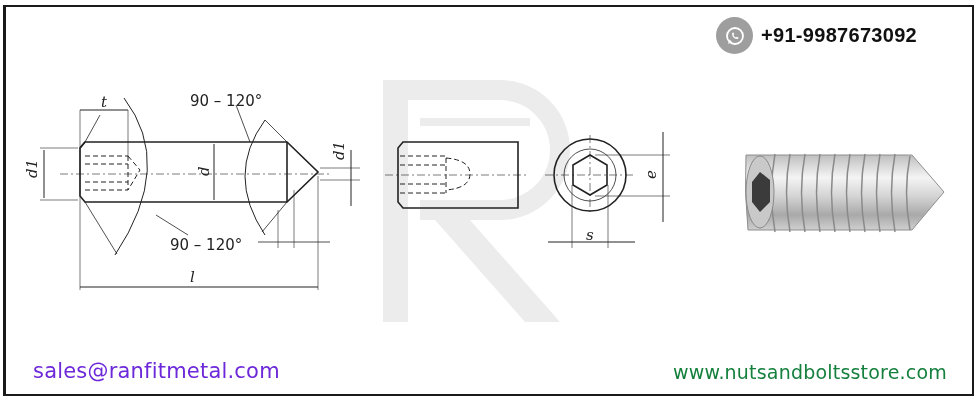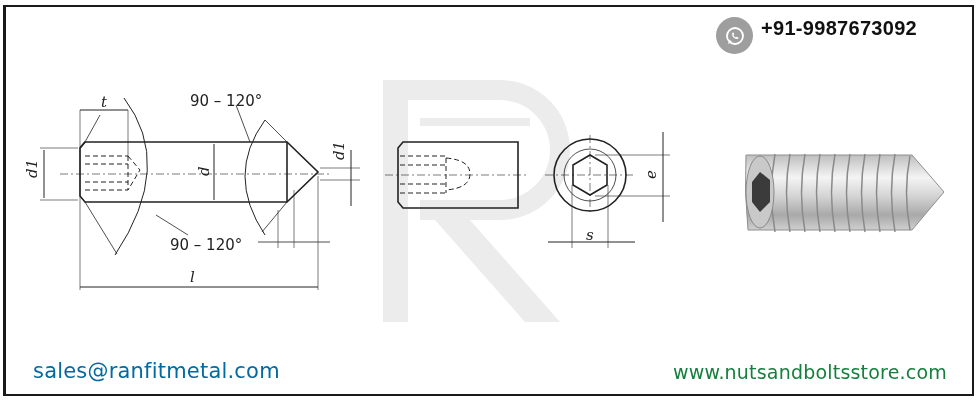--- a/index.html
+++ b/index.html
@@ -1,21 +1,21 @@
 <!DOCTYPE html>
 <html><head>
 <meta charset="utf-8">
 <style>
   html,body{margin:0;padding:0;background:#fff;}
   body{width:980px;height:400px;position:relative;overflow:hidden;font-family:"Liberation Sans",sans-serif;}
   .frame{position:absolute;left:3px;top:5px;width:971px;height:391px;border:2px solid #1a1a1a;border-left-width:3px;background:#fff;box-sizing:border-box;}
-  .phone{position:absolute;left:716px;top:17px;display:flex;gap:8px;}
+  .phone{position:absolute;left:716px;top:17px;display:flex;align-items:center;gap:8px;}
   .wa{width:37px;height:37px;border-radius:50%;background:#9e9e9e;display:flex;align-items:center;justify-content:center;}
   .phone-text{font-weight:bold;font-size:20px;color:#111;letter-spacing:0.3px;}
-  .email{position:absolute;left:33px;top:359px;font-size:21px;color:#0369a1;font-family:"DejaVu Sans",sans-serif;letter-spacing:0.2px;}
+  .email{position:absolute;left:33px;top:359px;font-size:21px;color:#6d28d9;font-family:"DejaVu Sans",sans-serif;letter-spacing:0.2px;}
   .site{position:absolute;right:33px;top:361px;font-size:19px;color:#15803d;font-family:"DejaVu Sans",sans-serif;letter-spacing:0.2px;}
   svg.draw{position:absolute;left:0;top:0;}
   .lbl{font-family:"DejaVu Sans",sans-serif;font-size:15px;fill:#222;}
   .lbl-i{font-family:"DejaVu Serif",serif;font-style:italic;font-size:15px;fill:#222;}
 </style>
 </head>
 <body>
 
 <div class="frame"></div>
 

